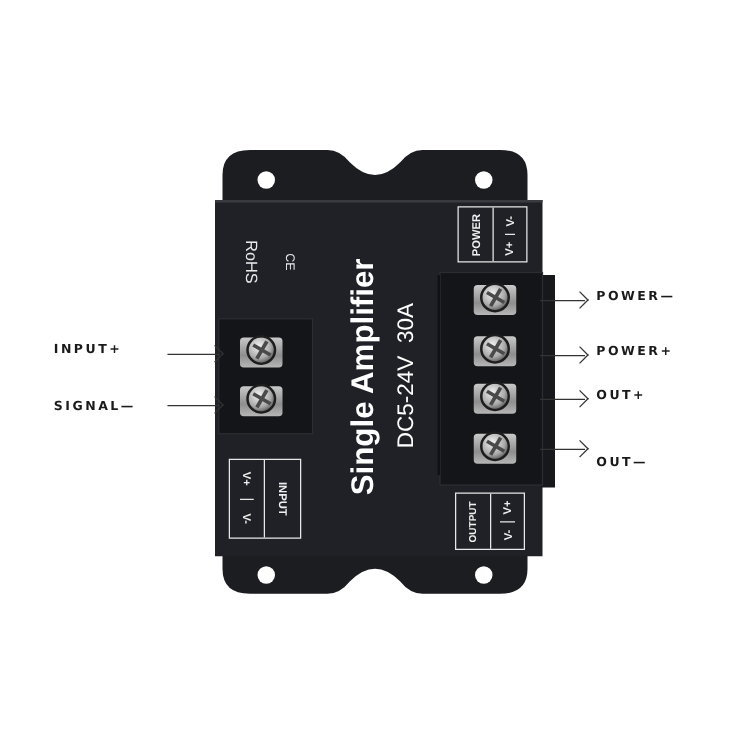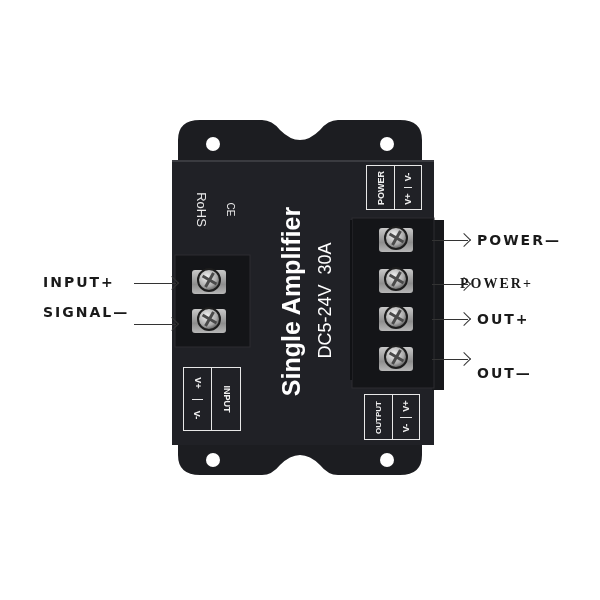--- a/index.html
+++ b/index.html
@@ -1,20 +1,20 @@
 <!DOCTYPE html>
 <html><head>
 <meta charset="utf-8">
 <style>
   html, body { margin:0; padding:0; }
   body { width:600px; height:600px; background:#ffffff; position:relative; overflow:hidden;
          font-family:"Liberation Sans", sans-serif; }
   .abs { position:absolute; }
   .callout { position:absolute; font-family:"DejaVu Sans", sans-serif; font-weight:bold;
-             font-size:14px; letter-spacing:2px; color:#1a1a1a; white-space:nowrap; }
+             font-size:10px; letter-spacing:2px; color:#1a1a1a; white-space:nowrap; }
   .arrow { position:absolute; height:1px; background:#333; }
   .arrow::after { content:""; position:absolute; right:-1px; top:-5px; width:9px; height:9px;
                   border-right:1.5px solid #333; border-top:1.5px solid #333; transform:rotate(45deg); }
   .label-box { position:absolute; border:1.5px solid #e8e8e8; box-sizing:border-box; display:flex; }
   .label-box .cell { border-right:1.5px solid #e8e8e8; box-sizing:border-box; display:flex;
                      align-items:center; justify-content:center; color:#f0f0f0; font-weight:bold;
                      font-size:9px; }
   .label-box .cell:last-child { border-right:none; }
   .vsplit { display:flex; flex-direction:column; }
   .vsplit > div { flex:1; display:flex; align-items:center; justify-content:center;
@@ -143,23 +143,23 @@
         </div>
       <div>
           <span class="rotm90">V-</span>
         </div>
     </div>
   </div>
 </div>
 
 <div class="callout" style="left:43px;top:274px;">INPUT+</div>
 <div class="arrow" style="left:134px;top:283px;width:42px;"></div>
-<div class="callout" style="left:43px;top:304px;text-align:right;">SIGNAL—</div>
+<div class="callout" style="left:43px;top:320px;text-align:right;">SIGNAL—</div>
 <div class="arrow" style="left:134px;top:324px;width:42px;"></div>
 
 <div class="arrow" style="left:432px;top:240px;width:36px;"></div>
 <div class="callout" style="left:477px;top:232px;">POWER—</div>
 <div class="arrow" style="left:432px;top:284px;width:36px;"></div>
-<div class="callout" style="left:460px;top:276px;font-family:Liberation Serif, serif;">POWER+</div>
+<div class="callout" style="left:477px;top:276px;">POWER+</div>
 <div class="arrow" style="left:432px;top:319px;width:36px;"></div>
 <div class="callout" style="left:477px;top:311px;">OUT+</div>
 <div class="arrow" style="left:432px;top:359px;width:36px;"></div>
 <div class="callout" style="left:477px;top:365px;">OUT—</div>
 
 </body></html>

